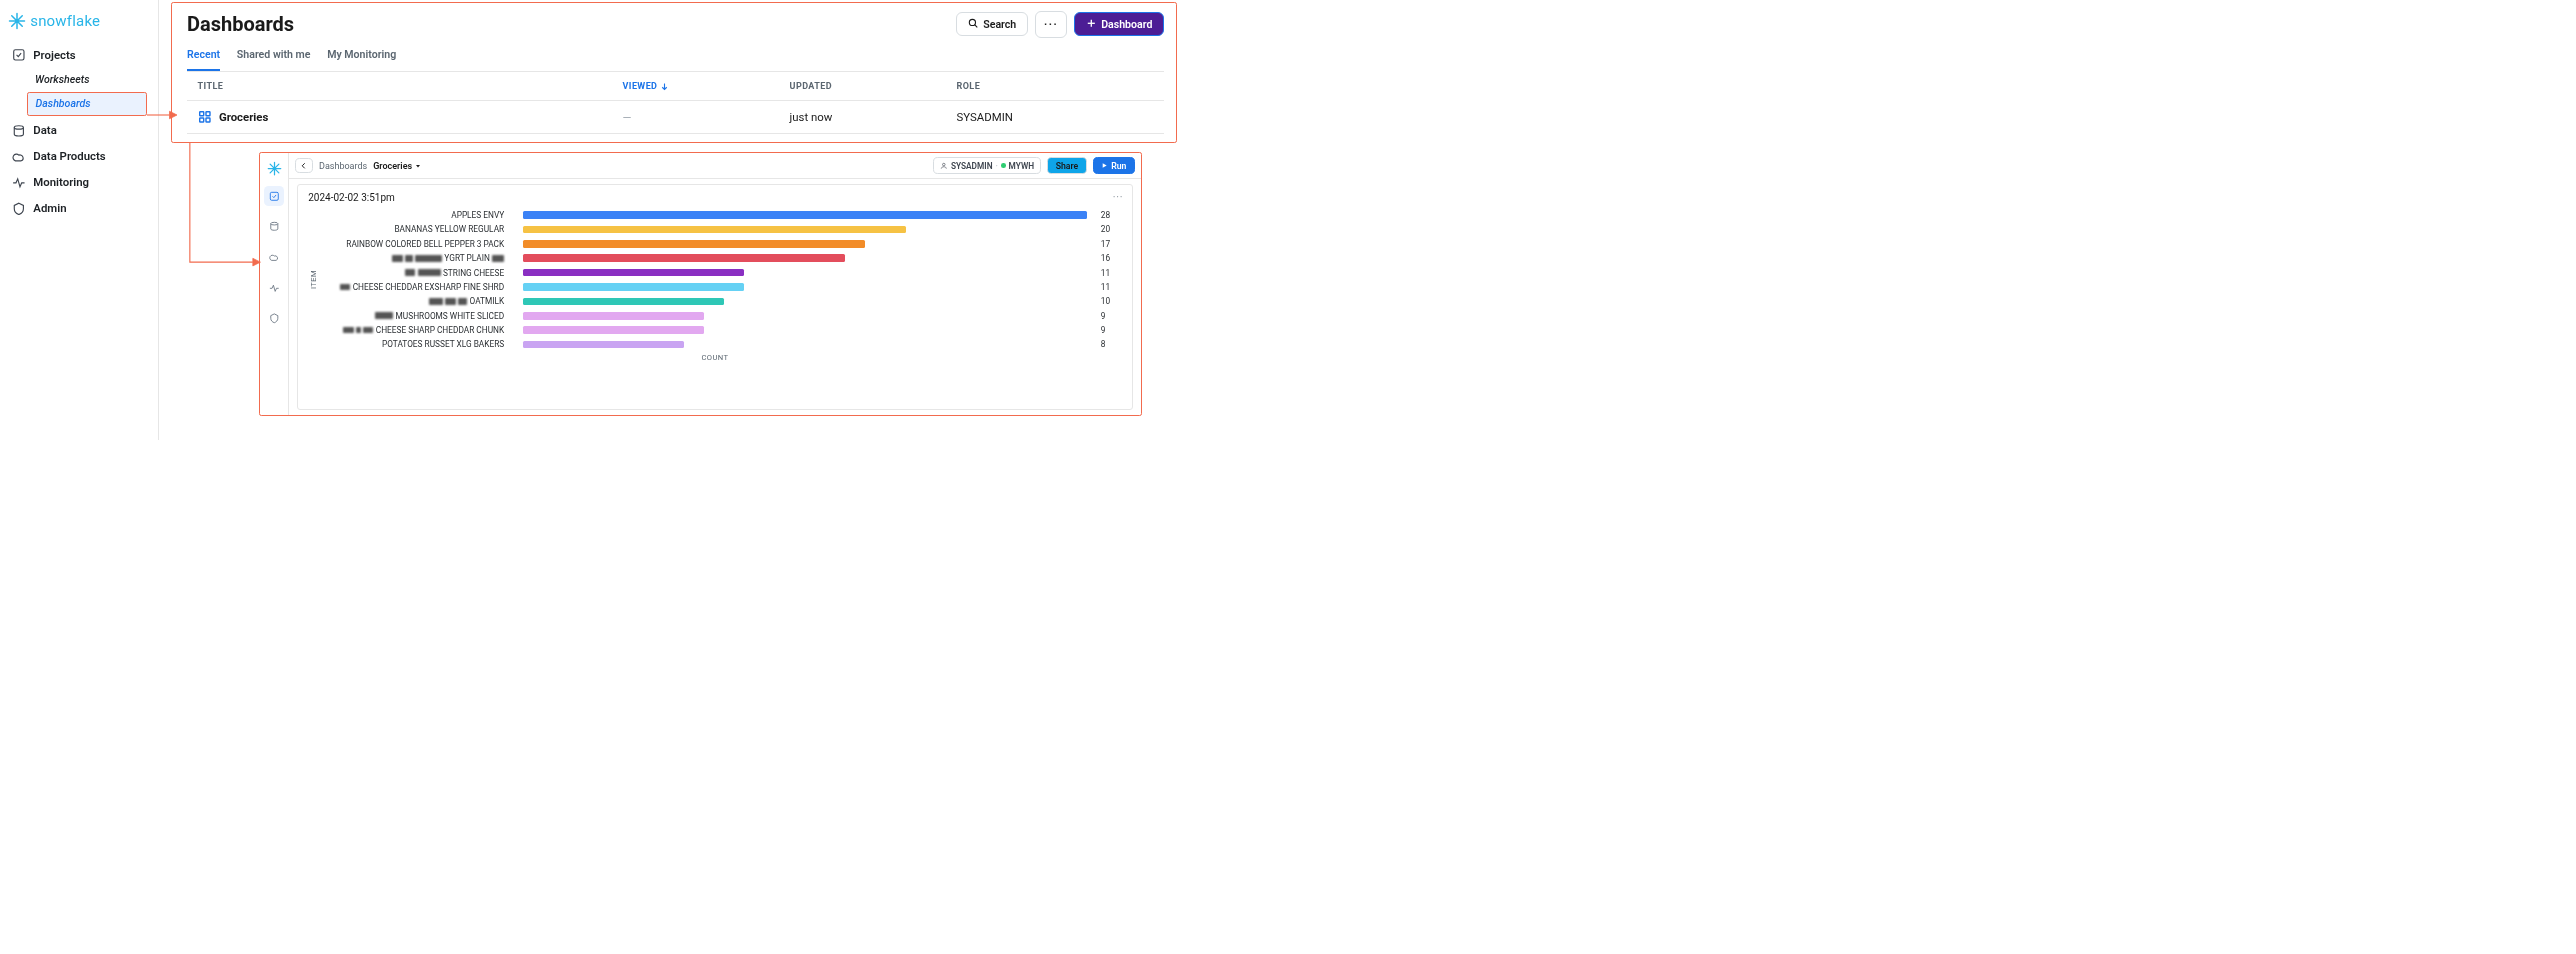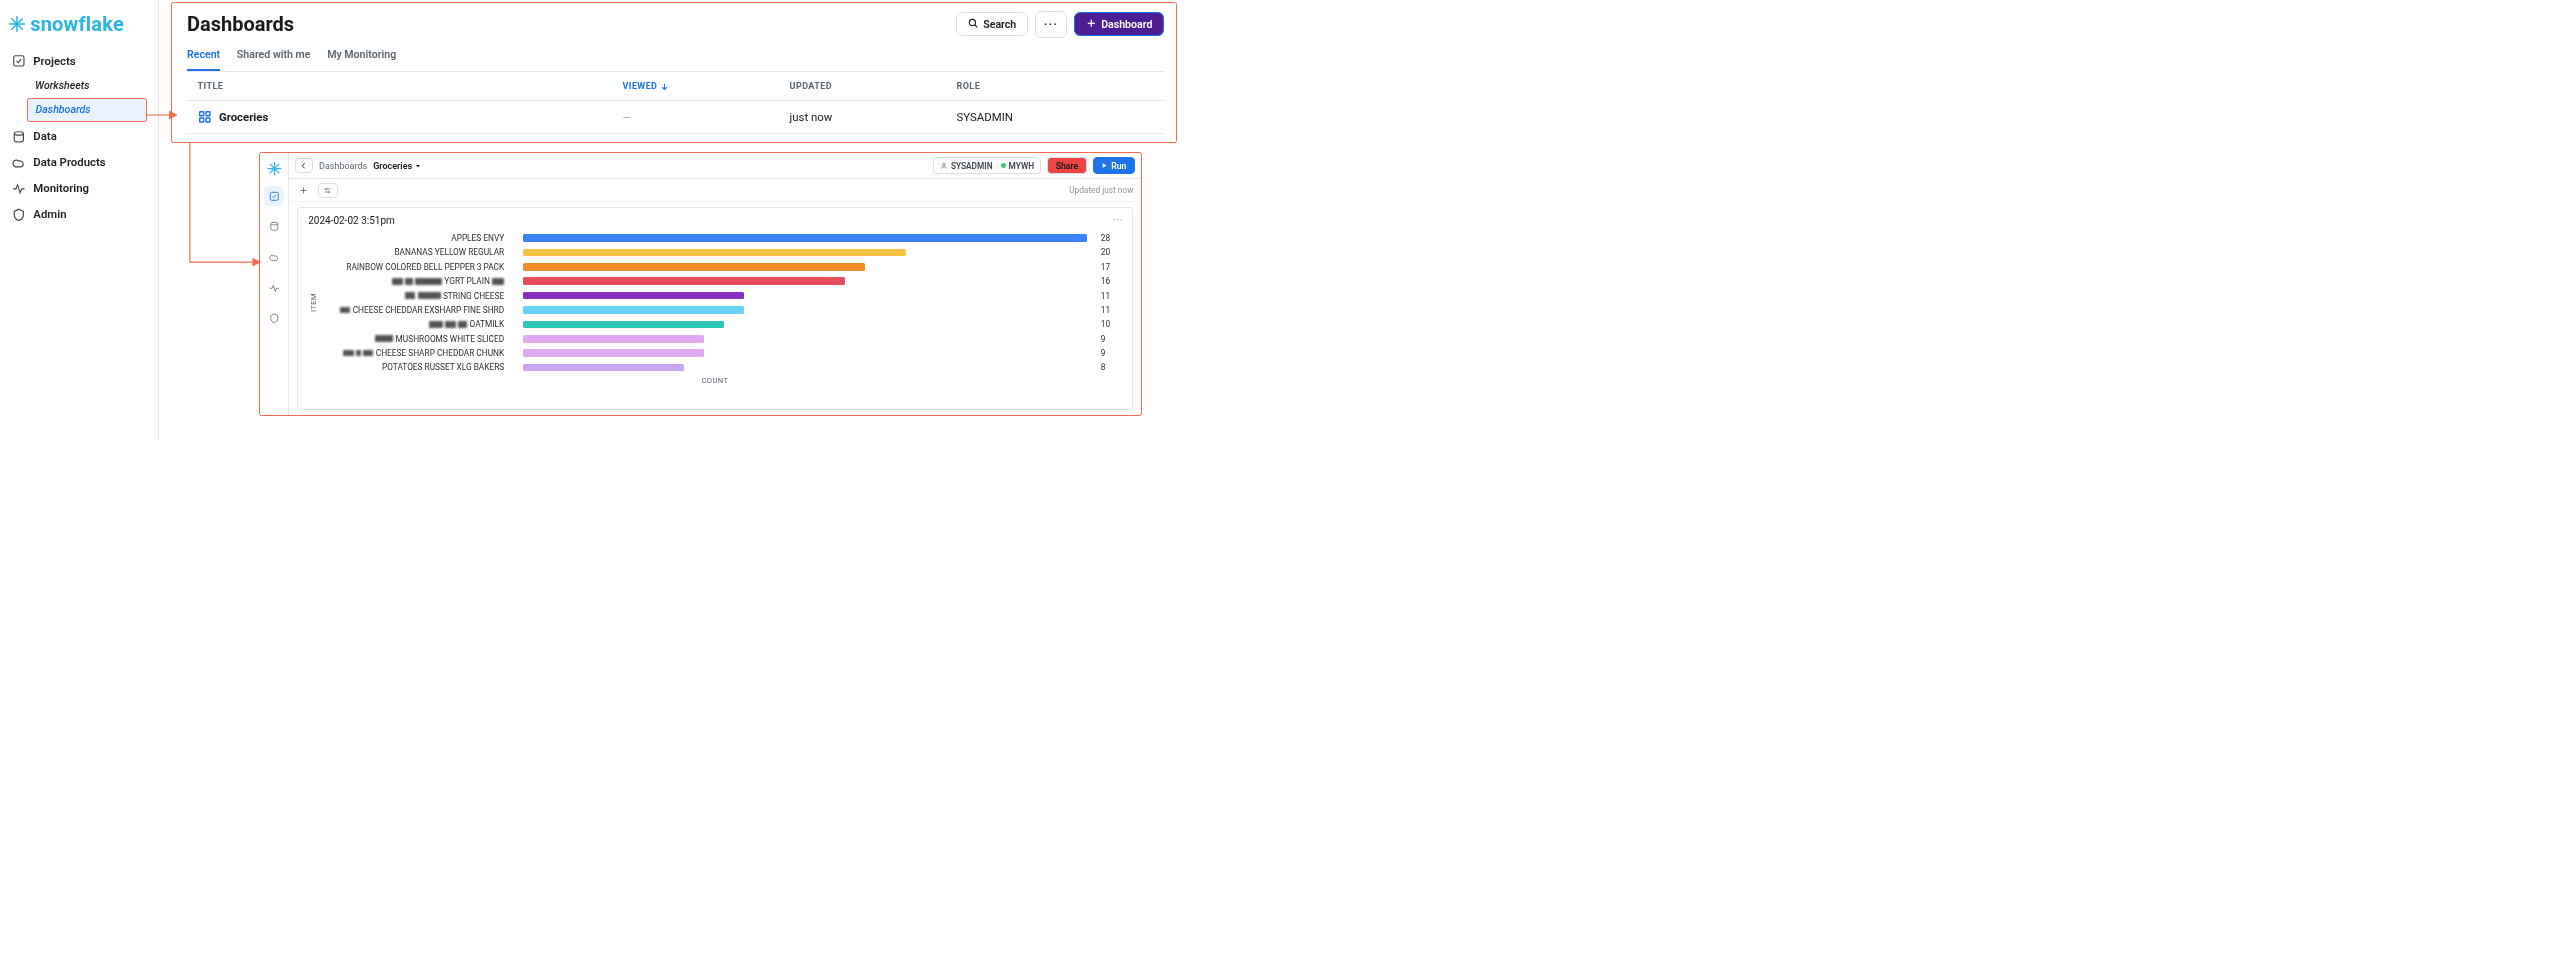--- a/index.html
+++ b/index.html
@@ -20,21 +20,21 @@
     left: 0; top: 0;
     width: 159px; height: 100%;
     border-right: 0.8px solid #e6e6e6;
     padding-top: 9px;
   }
   .logo-row {
     display: flex; align-items: center; gap: 4.6px;
     padding: 3px 7.6px 12px 7.6px;
   }
   .sf-flake { width: 18px; height: 18px; color: #29b5e8; }
-  .sf-text { color: #29b5e8; font-weight: 700; font-size: 20px; letter-spacing: 0.2px; }
+  .sf-text { color: #29b5e8; font-weight: 400; font-size: 15px; letter-spacing: 0.2px; }
   .nav-item {
     display: flex; align-items: center; gap: 7.6px;
     padding: 6px 7.6px 6px 12px;
     color: #1d2125; font-size: 11.4px; font-weight: 600;
     cursor: pointer;
   }
   .nav-icon { width: 13.7px; height: 13.7px; color: #3f4650; display: inline-flex; align-items: center; justify-content: center; }
   .nav-sub {
     padding: 4.6px 9px 4.6px 35px;
     font-size: 10.6px; font-weight: 500;
@@ -104,21 +104,21 @@
   .dp-top {
     height: 26px; display: flex; align-items: center; justify-content: space-between; border-bottom: 0.8px solid #e6e6e6; padding: 0 6px;
   }
   .dp-crumb { display: flex; align-items: center; gap: 6px; }
   .dp-back { width: 18px; height: 15px; border: 0.8px solid #d8dde1; border-radius: 4.6px; display: flex; align-items: center; justify-content: center; cursor: pointer; }
   .crumb-link { color: #5b6670; font-size: 9px; cursor: pointer; }
   .crumb-cur { font-weight: 600; font-size: 9px; display: inline-flex; align-items: center; gap: 3px; cursor: pointer; }
   .dp-right { display: flex; gap: 6px; align-items: center; }
   .pill { display: inline-flex; align-items: center; gap: 3px; border: 0.8px solid #d8dde1; border-radius: 4.6px; padding: 2.3px 6px; font-size: 8.3px; font-weight: 600; color: #3f4650; cursor: pointer; }
   .pill .dot { width: 4.6px; height: 4.6px; background: #2ecc71; border-radius: 50%; display: inline-block; }
-  .btn2 { border: 0.8px solid #d8dde1; border-radius: 4.6px; padding: 2.3px 7.6px; font-size: 8.7px; font-weight: 600; cursor: pointer; background: #ef4444; }
+  .btn2 { border: 0.8px solid #d8dde1; border-radius: 4.6px; padding: 2.3px 7.6px; font-size: 8.7px; font-weight: 600; cursor: pointer; background: #0ea5e9; }
   .btn2.run { background: #1c74e8; color: #fff; border-color: #1c74e8; display: inline-flex; align-items: center; gap: 3px; }
   .dp-toolbar { height: 23px; display: flex; align-items: center; justify-content: space-between; padding: 0 7.6px; border-bottom: 0.8px solid #f3f3f3; }
   .dp-tool-left { display: flex; gap: 7.6px; align-items: center; }
   .tool-ic { width: 13.7px; height: 13.7px; display: flex; align-items: center; justify-content: center; color: #6b7682; cursor: pointer; }
   .tool-ic.box { border: 0.8px solid #d8dde1; border-radius: 4.6px; width: 20px; height: 15px; }
   .updated-txt { font-size: 8.3px; color: #8b949c; }
 
   
   .tile { flex: 1; margin: 4.6px 7.6px 4.6px 7.6px; border: 0.8px solid #e6e6e6; border-radius: 3px; padding: 7.6px 10.6px 4.6px 10.6px; position: relative; }
   .tile-title { font-size: 10px; font-weight: 400; margin-bottom: 4.6px; }
@@ -323,39 +323,20 @@
         <div class="btn2">Share</div>
         <div class="btn2 run">
           <svg width="6.8" height="6.8" viewBox="0 0 24 24" fill="currentColor">
               <polygon points="6 4 20 12 6 20"></polygon>
             </svg>
           <span>Run</span>
         </div>
       </div>
     </div>
 
-    <div class="dp-toolbar">
-      <div class="dp-tool-left">
-        <div class="tool-ic">
-          <svg width="9" height="9" viewBox="0 0 24 24" fill="none" stroke="currentColor" stroke-width="2.5">
-              <line x1="12" y1="4" x2="12" y2="20"></line>
-              <line x1="4" y1="12" x2="20" y2="12"></line>
-            </svg>
-        </div>
-        <div class="tool-ic box">
-          <svg width="9" height="9" viewBox="0 0 24 24" fill="none" stroke="currentColor" stroke-width="2">
-              <line x1="4" y1="8" x2="20" y2="8"></line>
-              <line x1="4" y1="16" x2="20" y2="16"></line>
-              <circle cx="9" cy="8" r="2" fill="#fff"></circle>
-              <circle cx="15" cy="16" r="2" fill="#fff"></circle>
-            </svg>
-        </div>
-      </div>
-      <span class="updated-txt">Updated just now</span>
-    </div>
 
     <div class="tile">
       <div class="tile-title">2024-02-02 3:51pm</div>
       <div class="tile-more">···</div>
 
       <div class="chart-wrap">
         <div class="chart-ylbl">
             <span>ITEM</span>
           </div>
         <div class="chart-labels" id="chart-labels">

